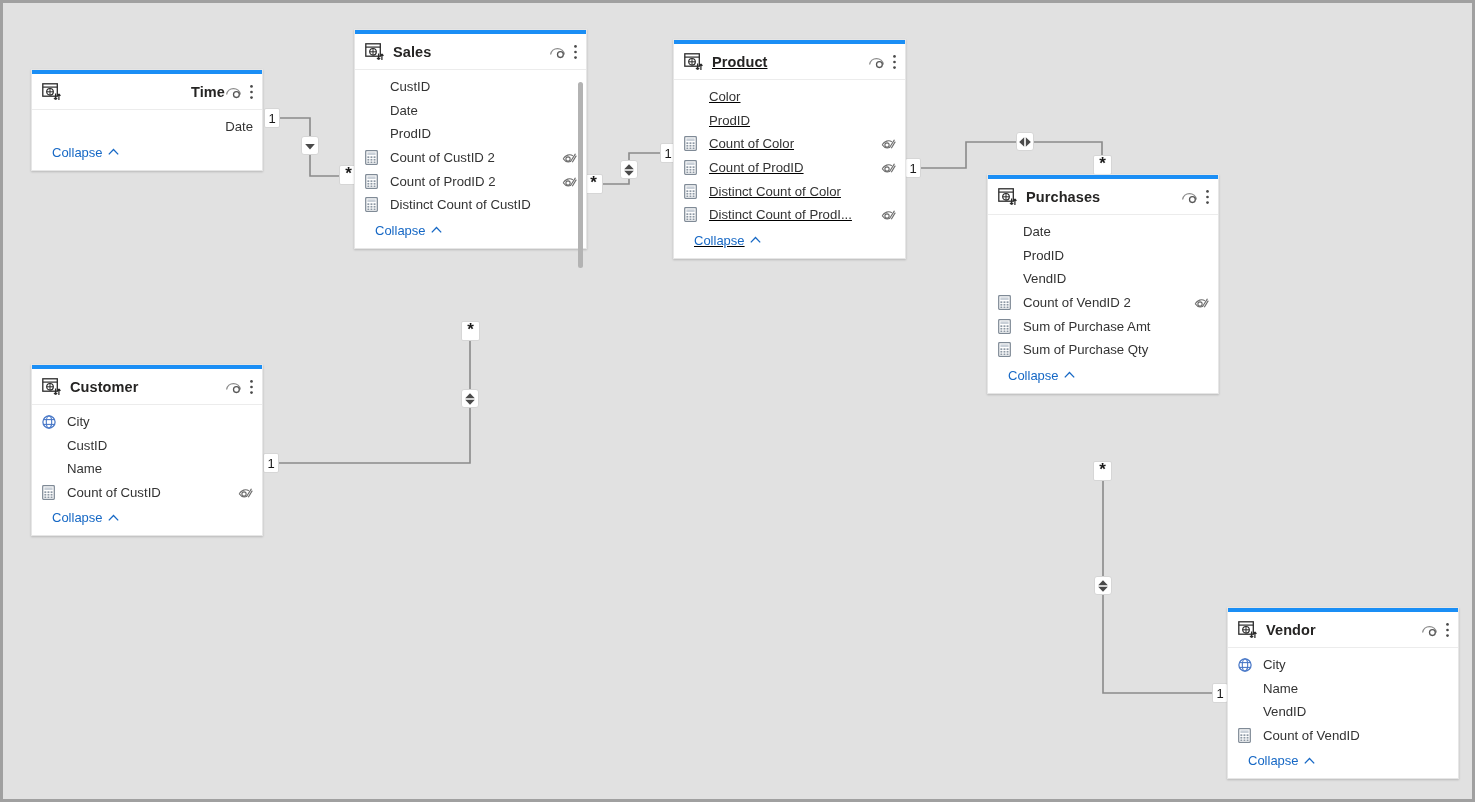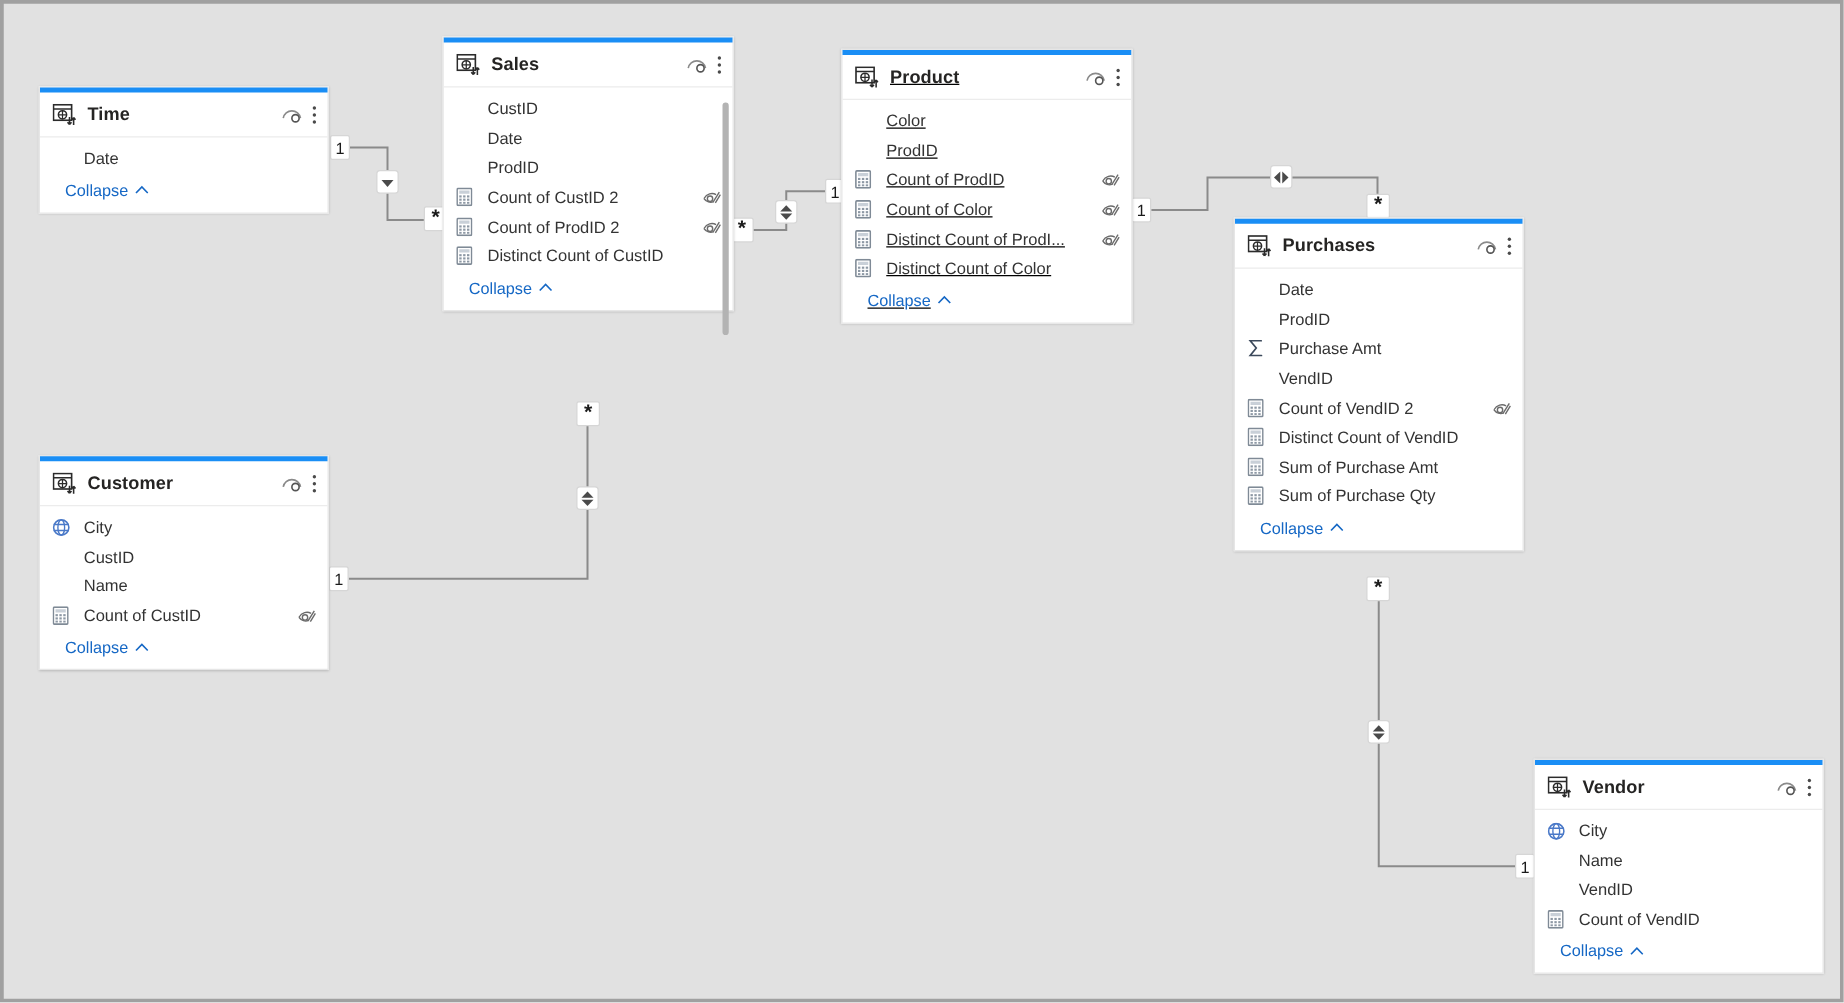--- a/index.html
+++ b/index.html
@@ -185,21 +185,21 @@
       </div>
       <div class="xfilter" style="left: 1091px; top: 573px;">
         <svg width="14" height="14" viewBox="0 0 14 14">
       <path d="M2.2 6.2 L11.8 6.2 L7 1.2 Z" fill="#4a4a4a"></path>
       <path d="M2.2 7.8 L11.8 7.8 L7 12.8 Z" fill="#4a4a4a"></path>
         </svg>
       </div>
     </div>
 
   <div id="tables-host">
-      <div class="tbl" style="left: 28px; top: 66px; width: 232px;">
+      <div class="tbl" style="left: 28px; top: 66px; width: 232px; text-align: right;">
     <div class="topbar"></div>
     <div class="hdr">
       <svg class="icon-table" viewBox="0 0 19 18">
     <rect x="0.8" y="0.8" width="14.5" height="12.4" fill="#fff" stroke="#2b2b2b" stroke-width="1.3"></rect>
     <line x1="0.8" y1="4.1" x2="15.3" y2="4.1" stroke="#2b2b2b" stroke-width="1.2"></line>
     <circle cx="8" cy="8.8" r="3.3" fill="none" stroke="#2b2b2b" stroke-width="1.2"></circle>
     <line x1="4.7" y1="8.8" x2="11.3" y2="8.8" stroke="#2b2b2b" stroke-width="1"></line>
     <line x1="8" y1="5.5" x2="8" y2="12.1" stroke="#2b2b2b" stroke-width="1"></line>
     <path d="M13.6 10.6 v6 M13.6 16.6 l-1.6 -1.8 M13.6 16.6 l1.6 -1.8" stroke="#2b2b2b" stroke-width="1.25" fill="none"></path>
     <path d="M16.9 17 v-6 M16.9 11 l-1.5 1.8 M16.9 11 l1.5 1.8" stroke="#2b2b2b" stroke-width="1.25" fill="none"></path>
@@ -403,20 +403,47 @@
                   <rect x="8.6" y="6.3" width="1.9" height="1.7"></rect>
       <rect x="2.4" y="8.9" width="1.9" height="1.7"></rect>
                   <rect x="5.5" y="8.9" width="1.9" height="1.7"></rect>
                   <rect x="8.6" y="8.9" width="1.9" height="1.7"></rect>
       <rect x="2.4" y="11.5" width="1.9" height="1.5"></rect>
                   <rect x="5.5" y="11.5" width="1.9" height="1.5"></rect>
                   <rect x="8.6" y="11.5" width="1.9" height="1.5"></rect>
     </g>
   </svg>
             </span>
+        <span class="nm">Count of Color</span>
+        <svg class="hidden-eye" viewBox="0 0 16 14">
+    <path d="M1.2 8.4 C3.6 4.3 8.2 3.0 11.6 5.1" fill="none" stroke="#6b6b6b" stroke-width="1.2"></path>
+    <path d="M1.2 8.4 C3.2 11.3 6.6 12.4 9.6 11.0" fill="none" stroke="#6b6b6b" stroke-width="1.2"></path>
+    <circle cx="6.4" cy="8.6" r="2.3" fill="none" stroke="#6b6b6b" stroke-width="1.2"></circle>
+    <line x1="9.0" y1="11.6" x2="14.4" y2="3.0" stroke="#6b6b6b" stroke-width="1.2"></line>
+    <line x1="11.0" y1="12.2" x2="15.3" y2="5.0" stroke="#6b6b6b" stroke-width="1.2"></line>
+  </svg>
+      </div>
+          <div class="fld">
+        <span class="fi">
+              <svg width="13" height="15" viewBox="0 0 13 15">
+    <rect x="0.7" y="0.7" width="11.6" height="13.6" rx="0.8" fill="#fff" stroke="#7f8a96" stroke-width="1.25"></rect>
+    <rect x="2.4" y="2.4" width="8.2" height="2.6" fill="#c9d0d8"></rect>
+    <g fill="#8d98a4">
+      <rect x="2.4" y="6.3" width="1.9" height="1.7"></rect>
+                  <rect x="5.5" y="6.3" width="1.9" height="1.7"></rect>
+                  <rect x="8.6" y="6.3" width="1.9" height="1.7"></rect>
+      <rect x="2.4" y="8.9" width="1.9" height="1.7"></rect>
+                  <rect x="5.5" y="8.9" width="1.9" height="1.7"></rect>
+                  <rect x="8.6" y="8.9" width="1.9" height="1.7"></rect>
+      <rect x="2.4" y="11.5" width="1.9" height="1.5"></rect>
+                  <rect x="5.5" y="11.5" width="1.9" height="1.5"></rect>
+                  <rect x="8.6" y="11.5" width="1.9" height="1.5"></rect>
+    </g>
+  </svg>
+            </span>
         <span class="nm">Count of ProdID</span>
         <svg class="hidden-eye" viewBox="0 0 16 14">
     <path d="M1.2 8.4 C3.6 4.3 8.2 3.0 11.6 5.1" fill="none" stroke="#6b6b6b" stroke-width="1.2"></path>
     <path d="M1.2 8.4 C3.2 11.3 6.6 12.4 9.6 11.0" fill="none" stroke="#6b6b6b" stroke-width="1.2"></path>
     <circle cx="6.4" cy="8.6" r="2.3" fill="none" stroke="#6b6b6b" stroke-width="1.2"></circle>
     <line x1="9.0" y1="11.6" x2="14.4" y2="3.0" stroke="#6b6b6b" stroke-width="1.2"></line>
     <line x1="11.0" y1="12.2" x2="15.3" y2="5.0" stroke="#6b6b6b" stroke-width="1.2"></line>
   </svg>
       </div>
           <div class="fld">
@@ -430,28 +457,22 @@
                   <rect x="8.6" y="6.3" width="1.9" height="1.7"></rect>
       <rect x="2.4" y="8.9" width="1.9" height="1.7"></rect>
                   <rect x="5.5" y="8.9" width="1.9" height="1.7"></rect>
                   <rect x="8.6" y="8.9" width="1.9" height="1.7"></rect>
       <rect x="2.4" y="11.5" width="1.9" height="1.5"></rect>
                   <rect x="5.5" y="11.5" width="1.9" height="1.5"></rect>
                   <rect x="8.6" y="11.5" width="1.9" height="1.5"></rect>
     </g>
   </svg>
             </span>
-        <span class="nm">Count of Color</span>
-        <svg class="hidden-eye" viewBox="0 0 16 14">
-    <path d="M1.2 8.4 C3.6 4.3 8.2 3.0 11.6 5.1" fill="none" stroke="#6b6b6b" stroke-width="1.2"></path>
-    <path d="M1.2 8.4 C3.2 11.3 6.6 12.4 9.6 11.0" fill="none" stroke="#6b6b6b" stroke-width="1.2"></path>
-    <circle cx="6.4" cy="8.6" r="2.3" fill="none" stroke="#6b6b6b" stroke-width="1.2"></circle>
-    <line x1="9.0" y1="11.6" x2="14.4" y2="3.0" stroke="#6b6b6b" stroke-width="1.2"></line>
-    <line x1="11.0" y1="12.2" x2="15.3" y2="5.0" stroke="#6b6b6b" stroke-width="1.2"></line>
-  </svg>
+        <span class="nm">Distinct Count of Color</span>
+
       </div>
           <div class="fld">
         <span class="fi">
               <svg width="13" height="15" viewBox="0 0 13 15">
     <rect x="0.7" y="0.7" width="11.6" height="13.6" rx="0.8" fill="#fff" stroke="#7f8a96" stroke-width="1.25"></rect>
     <rect x="2.4" y="2.4" width="8.2" height="2.6" fill="#c9d0d8"></rect>
     <g fill="#8d98a4">
       <rect x="2.4" y="6.3" width="1.9" height="1.7"></rect>
                   <rect x="5.5" y="6.3" width="1.9" height="1.7"></rect>
                   <rect x="8.6" y="6.3" width="1.9" height="1.7"></rect>
@@ -465,41 +486,20 @@
   </svg>
             </span>
         <span class="nm">Distinct Count of ProdI...</span>
         <svg class="hidden-eye" viewBox="0 0 16 14">
     <path d="M1.2 8.4 C3.6 4.3 8.2 3.0 11.6 5.1" fill="none" stroke="#6b6b6b" stroke-width="1.2"></path>
     <path d="M1.2 8.4 C3.2 11.3 6.6 12.4 9.6 11.0" fill="none" stroke="#6b6b6b" stroke-width="1.2"></path>
     <circle cx="6.4" cy="8.6" r="2.3" fill="none" stroke="#6b6b6b" stroke-width="1.2"></circle>
     <line x1="9.0" y1="11.6" x2="14.4" y2="3.0" stroke="#6b6b6b" stroke-width="1.2"></line>
     <line x1="11.0" y1="12.2" x2="15.3" y2="5.0" stroke="#6b6b6b" stroke-width="1.2"></line>
   </svg>
-      </div>
-          <div class="fld">
-        <span class="fi">
-              <svg width="13" height="15" viewBox="0 0 13 15">
-    <rect x="0.7" y="0.7" width="11.6" height="13.6" rx="0.8" fill="#fff" stroke="#7f8a96" stroke-width="1.25"></rect>
-    <rect x="2.4" y="2.4" width="8.2" height="2.6" fill="#c9d0d8"></rect>
-    <g fill="#8d98a4">
-      <rect x="2.4" y="6.3" width="1.9" height="1.7"></rect>
-                  <rect x="5.5" y="6.3" width="1.9" height="1.7"></rect>
-                  <rect x="8.6" y="6.3" width="1.9" height="1.7"></rect>
-      <rect x="2.4" y="8.9" width="1.9" height="1.7"></rect>
-                  <rect x="5.5" y="8.9" width="1.9" height="1.7"></rect>
-                  <rect x="8.6" y="8.9" width="1.9" height="1.7"></rect>
-      <rect x="2.4" y="11.5" width="1.9" height="1.5"></rect>
-                  <rect x="5.5" y="11.5" width="1.9" height="1.5"></rect>
-                  <rect x="8.6" y="11.5" width="1.9" height="1.5"></rect>
-    </g>
-  </svg>
-            </span>
-        <span class="nm">Distinct Count of Color</span>
-
       </div>
         </div>
     <div class="collapse">
       <span>Collapse</span>
           <svg class="chev" width="11" height="8" viewBox="0 0 11 8">
     <path d="M0.8 6.4 L5.5 1.5 L10.2 6.4" fill="none" stroke="#1668c5" stroke-width="1.3"></path>
   </svg>
     </div>
   </div>
       <div class="tbl" style="left: 984px; top: 171px; width: 232px;">
@@ -532,29 +532,20 @@
         <span class="fi"></span>
         <span class="nm">Date</span>
 
       </div>
           <div class="fld">
         <span class="fi"></span>
         <span class="nm">ProdID</span>
 
       </div>
           <div class="fld">
-        <span class="fi">
-              <svg width="13" height="15" viewBox="0 0 13 15">
-    <path d="M11 1.6 H2.2 L7 7.4 L2.2 13.4 H11.2" fill="none" stroke="#3c4a5c" stroke-width="1.35" stroke-linejoin="miter" stroke-linecap="round"></path>
-  </svg>
-            </span>
-        <span class="nm">Purchase Amt</span>
-
-      </div>
-          <div class="fld">
         <span class="fi"></span>
         <span class="nm">VendID</span>
 
       </div>
           <div class="fld">
         <span class="fi">
               <svg width="13" height="15" viewBox="0 0 13 15">
     <rect x="0.7" y="0.7" width="11.6" height="13.6" rx="0.8" fill="#fff" stroke="#7f8a96" stroke-width="1.25"></rect>
     <rect x="2.4" y="2.4" width="8.2" height="2.6" fill="#c9d0d8"></rect>
     <g fill="#8d98a4">
@@ -571,41 +562,20 @@
   </svg>
             </span>
         <span class="nm">Count of VendID 2</span>
         <svg class="hidden-eye" viewBox="0 0 16 14">
     <path d="M1.2 8.4 C3.6 4.3 8.2 3.0 11.6 5.1" fill="none" stroke="#6b6b6b" stroke-width="1.2"></path>
     <path d="M1.2 8.4 C3.2 11.3 6.6 12.4 9.6 11.0" fill="none" stroke="#6b6b6b" stroke-width="1.2"></path>
     <circle cx="6.4" cy="8.6" r="2.3" fill="none" stroke="#6b6b6b" stroke-width="1.2"></circle>
     <line x1="9.0" y1="11.6" x2="14.4" y2="3.0" stroke="#6b6b6b" stroke-width="1.2"></line>
     <line x1="11.0" y1="12.2" x2="15.3" y2="5.0" stroke="#6b6b6b" stroke-width="1.2"></line>
   </svg>
-      </div>
-          <div class="fld">
-        <span class="fi">
-              <svg width="13" height="15" viewBox="0 0 13 15">
-    <rect x="0.7" y="0.7" width="11.6" height="13.6" rx="0.8" fill="#fff" stroke="#7f8a96" stroke-width="1.25"></rect>
-    <rect x="2.4" y="2.4" width="8.2" height="2.6" fill="#c9d0d8"></rect>
-    <g fill="#8d98a4">
-      <rect x="2.4" y="6.3" width="1.9" height="1.7"></rect>
-                  <rect x="5.5" y="6.3" width="1.9" height="1.7"></rect>
-                  <rect x="8.6" y="6.3" width="1.9" height="1.7"></rect>
-      <rect x="2.4" y="8.9" width="1.9" height="1.7"></rect>
-                  <rect x="5.5" y="8.9" width="1.9" height="1.7"></rect>
-                  <rect x="8.6" y="8.9" width="1.9" height="1.7"></rect>
-      <rect x="2.4" y="11.5" width="1.9" height="1.5"></rect>
-                  <rect x="5.5" y="11.5" width="1.9" height="1.5"></rect>
-                  <rect x="8.6" y="11.5" width="1.9" height="1.5"></rect>
-    </g>
-  </svg>
-            </span>
-        <span class="nm">Distinct Count of VendID</span>
-
       </div>
           <div class="fld">
         <span class="fi">
               <svg width="13" height="15" viewBox="0 0 13 15">
     <rect x="0.7" y="0.7" width="11.6" height="13.6" rx="0.8" fill="#fff" stroke="#7f8a96" stroke-width="1.25"></rect>
     <rect x="2.4" y="2.4" width="8.2" height="2.6" fill="#c9d0d8"></rect>
     <g fill="#8d98a4">
       <rect x="2.4" y="6.3" width="1.9" height="1.7"></rect>
                   <rect x="5.5" y="6.3" width="1.9" height="1.7"></rect>
                   <rect x="8.6" y="6.3" width="1.9" height="1.7"></rect>

